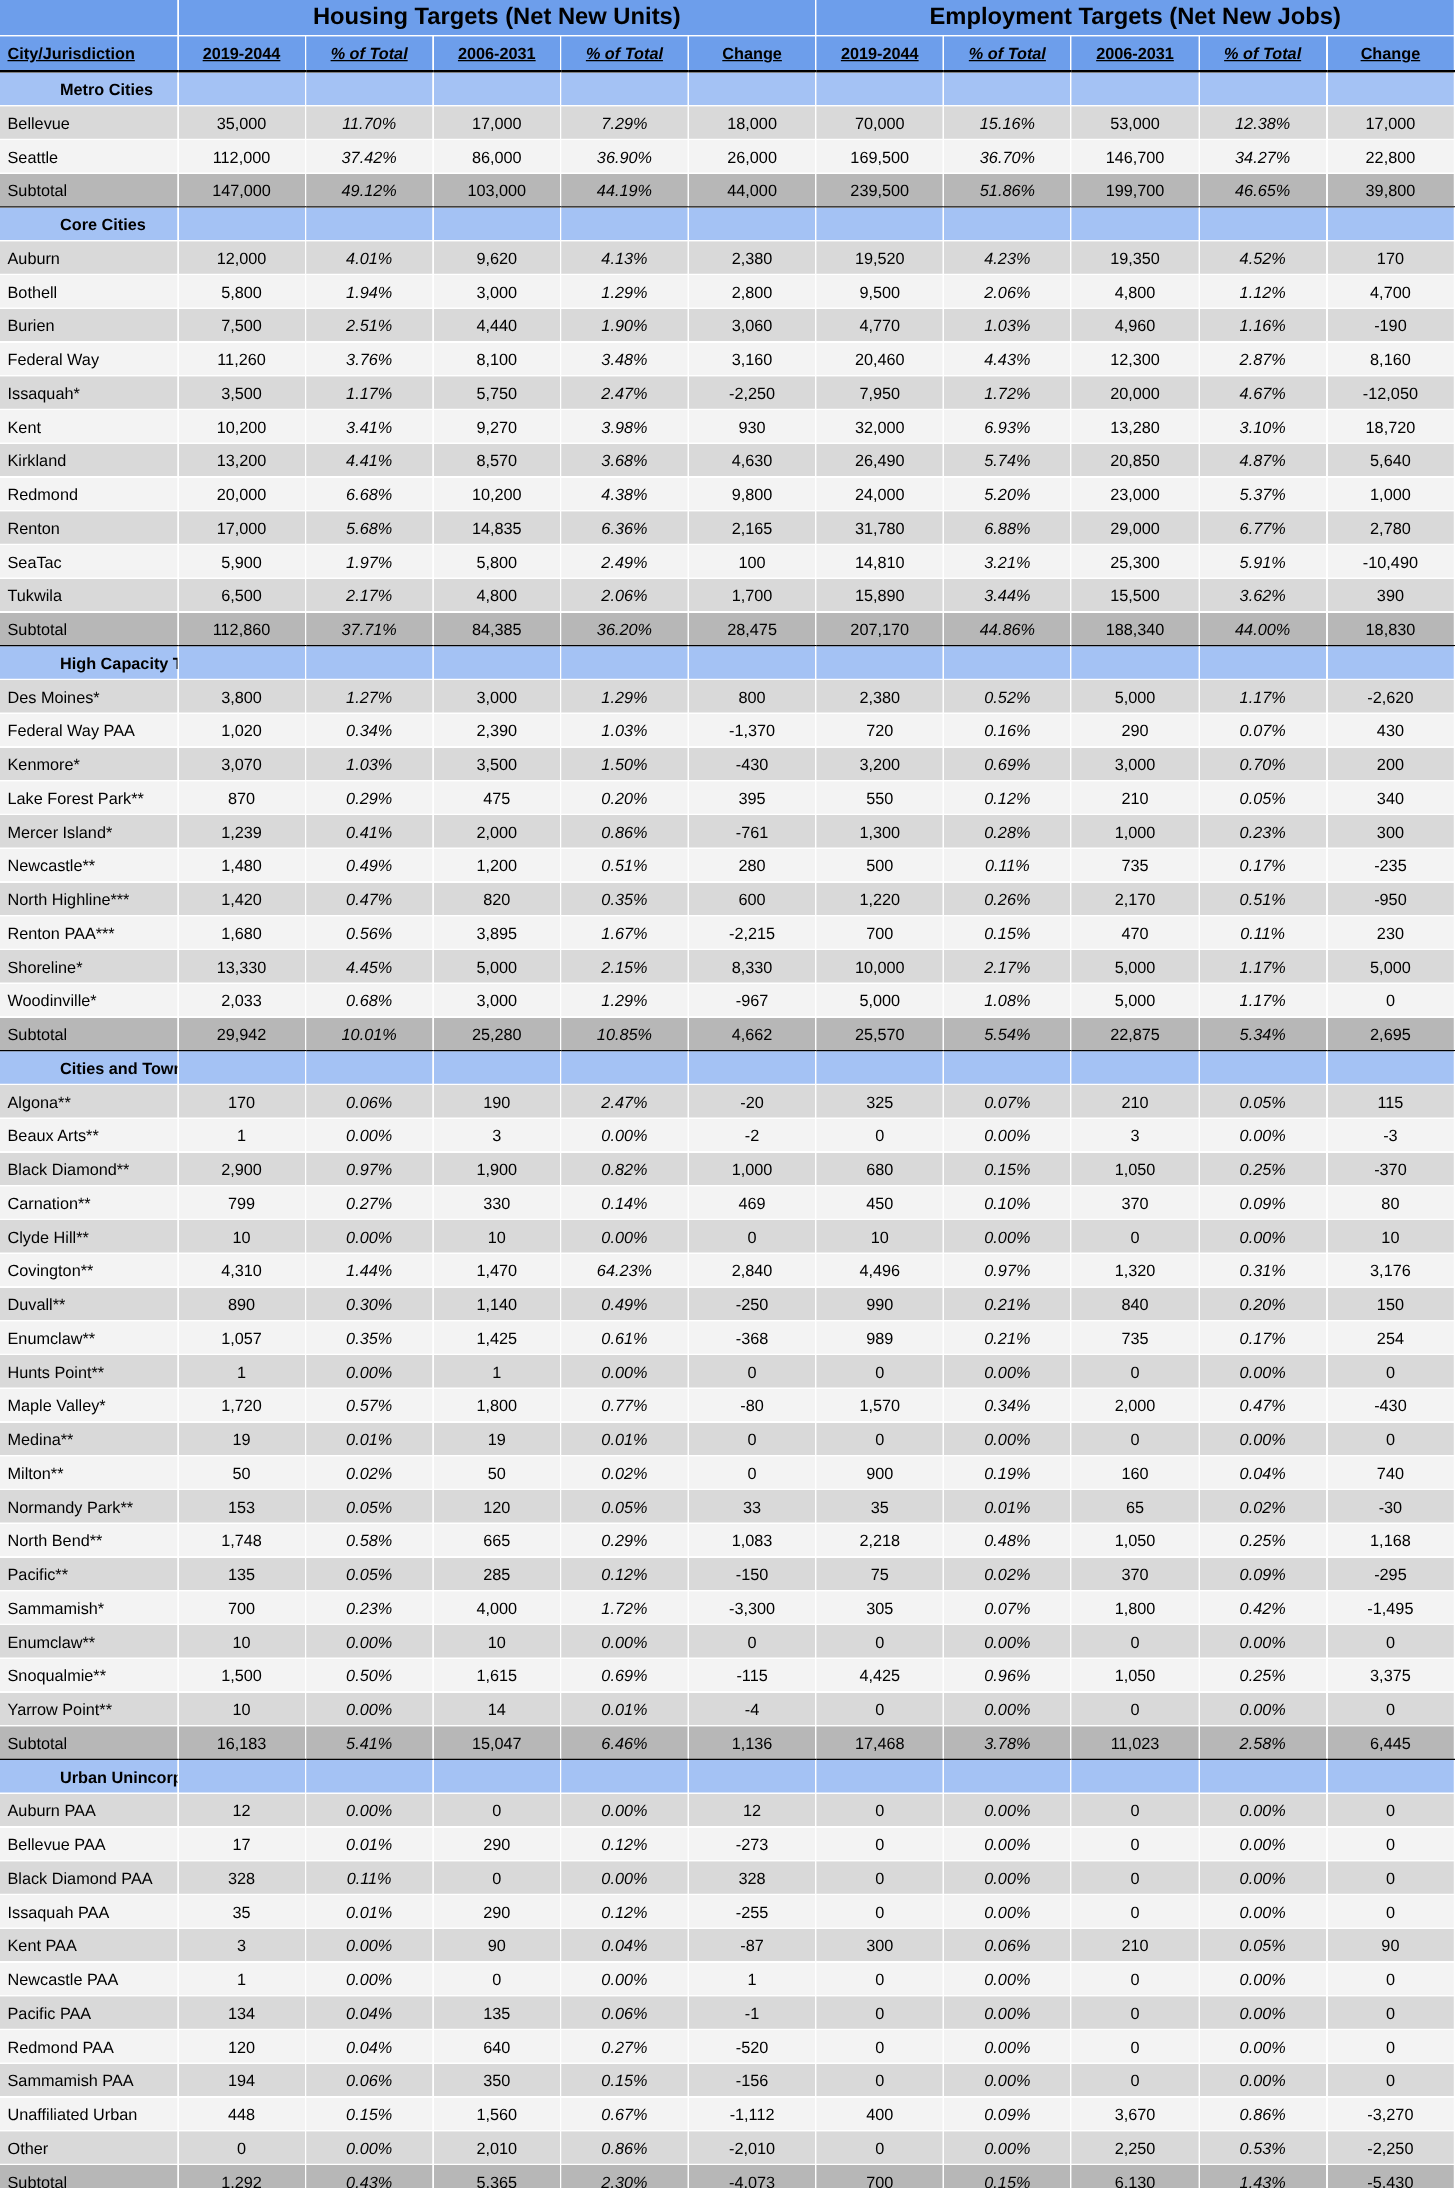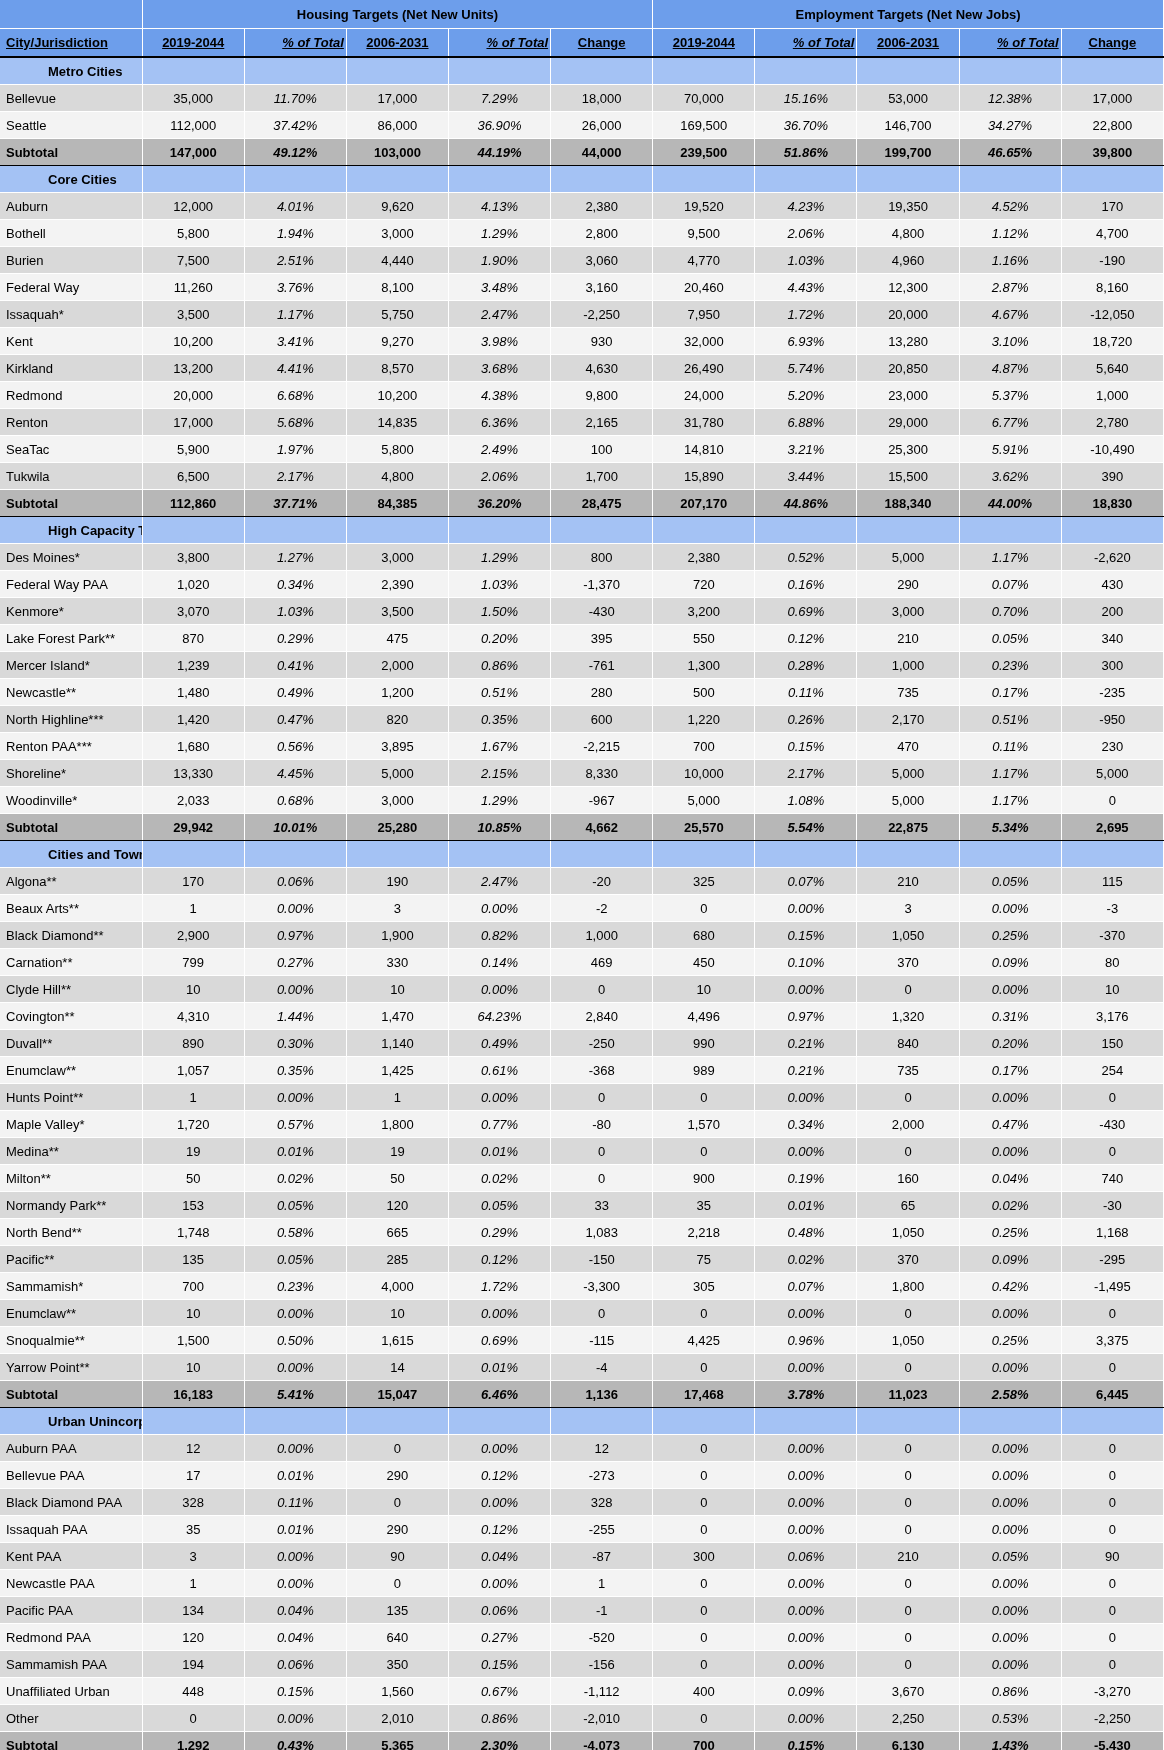--- a/index.html
+++ b/index.html
@@ -22,43 +22,43 @@
     text-align:center;
     height:26px;
     overflow:hidden;
     white-space:nowrap;
     border-right:1px solid var(--grid-white);
     border-bottom:1px solid var(--grid-white);
   }
   tr.group-header th{
     background:var(--header-blue);
     font-weight:bold;
-    font-size:13px;
+    font-size:19px;
     height:28px;
   }
   tr.col-header th{
     background:var(--header-blue);
     font-weight:bold;
     height:27px;
     border-bottom:2px solid var(--line-black);
     text-decoration:underline;
   }
   tr.col-header th.label, td.label{text-align:left;padding-left:6px;}
-  th.pct-head{font-style:italic;text-align:right;}
+  th.pct-head{font-style:italic;}
   tr.section-row td{
     background:var(--section-blue);
     font-weight:bold;
     padding-left:48px;
   }
   tr.row-odd td{background:var(--row-gray);}
   tr.row-even td{background:var(--row-light);}
   td.pct{font-style:italic;}
   tr.subtotal-row td{
     background:var(--subtotal-gray);
-    font-weight:bold;
+    font-weight:normal;
     border-top:1px solid var(--line-black);
     border-bottom:1px solid var(--line-black);
   }
 </style>
 </head>
 <body>
 
 <table class="targets">
   <colgroup>
     <col class="c-label">

